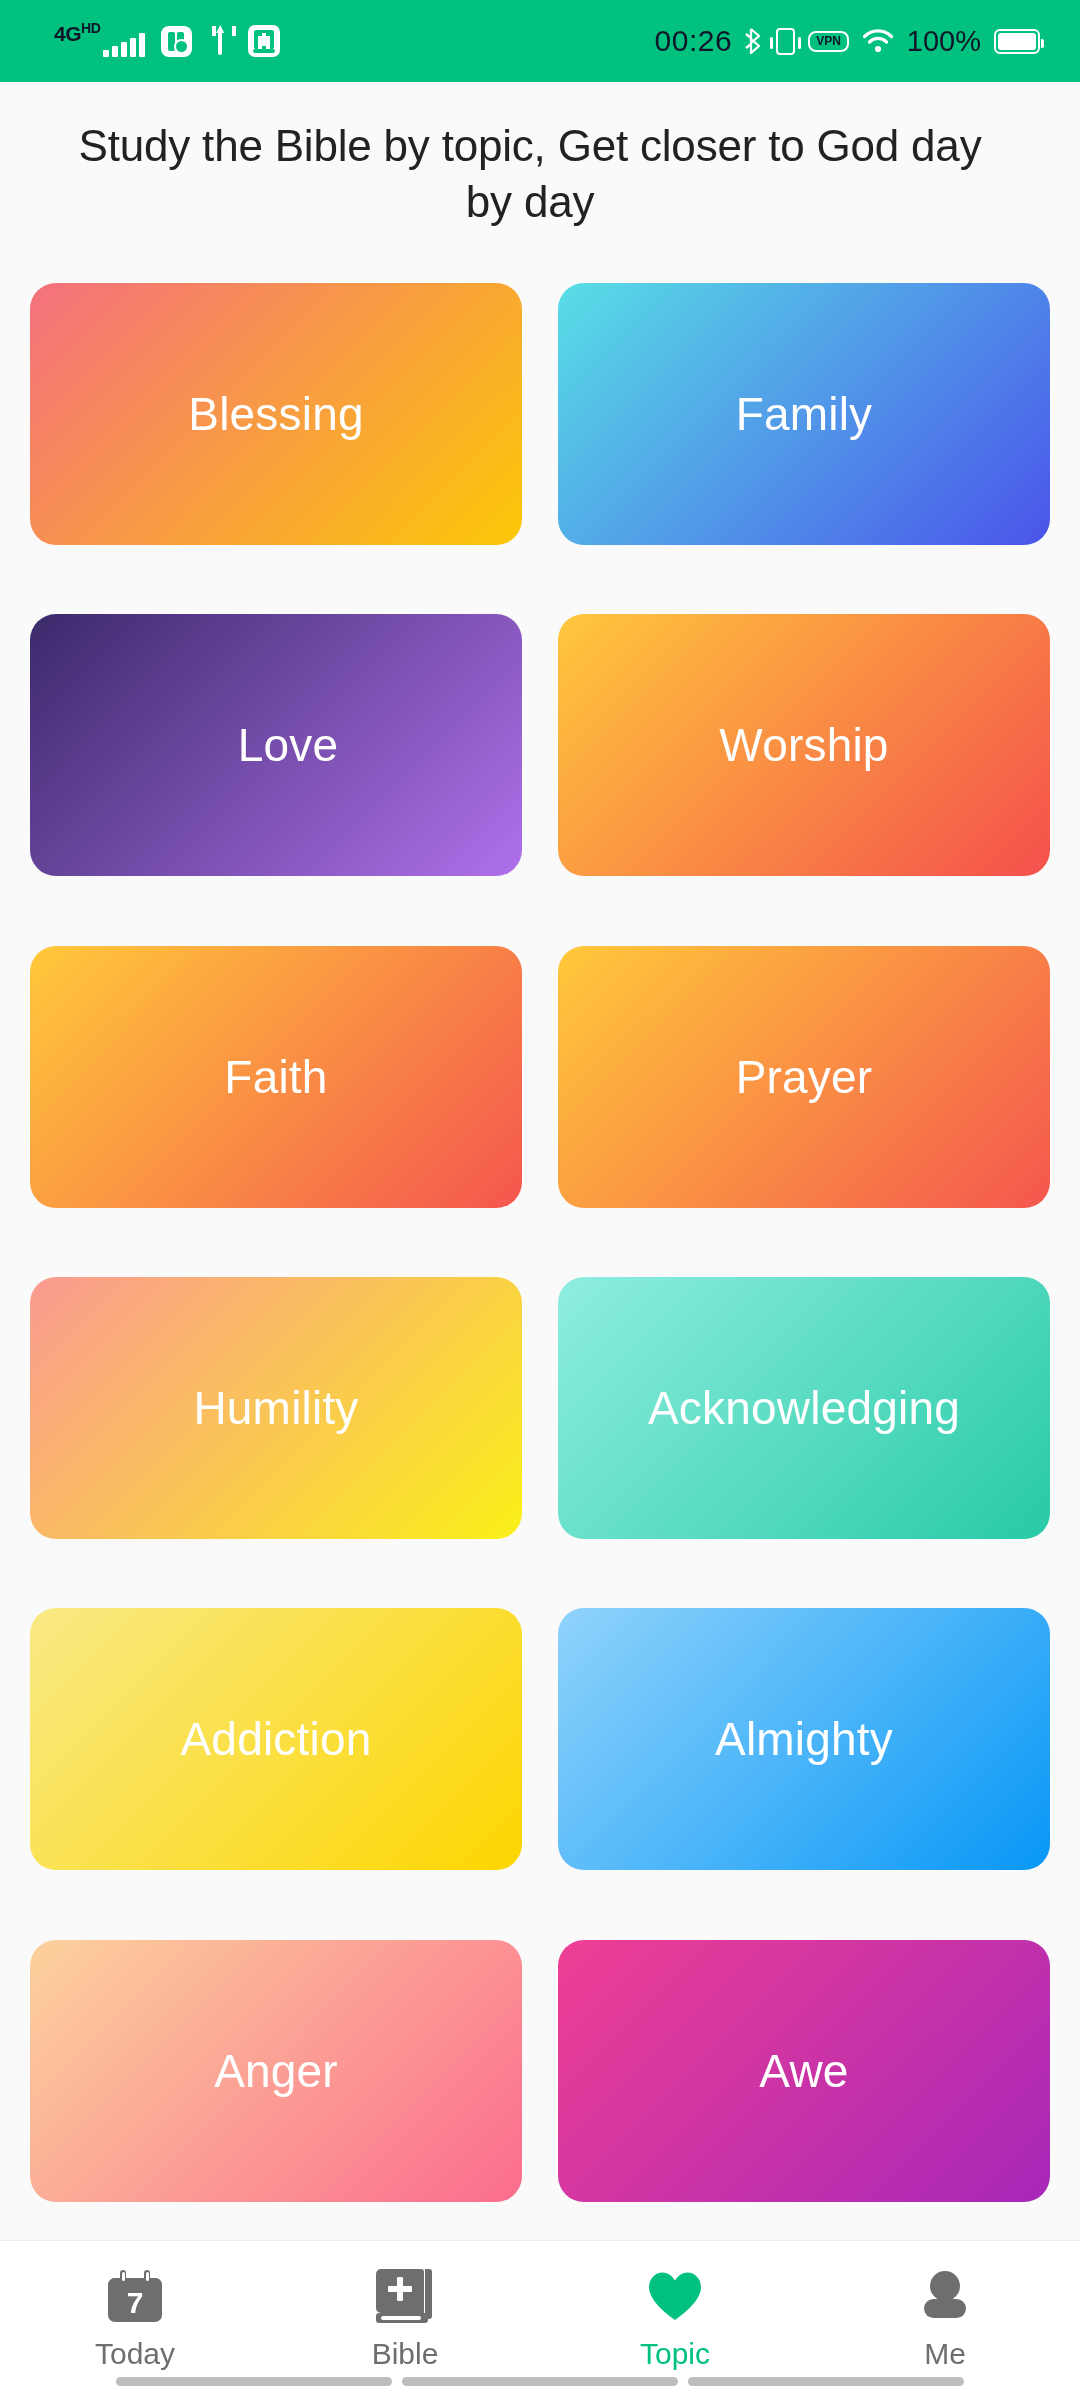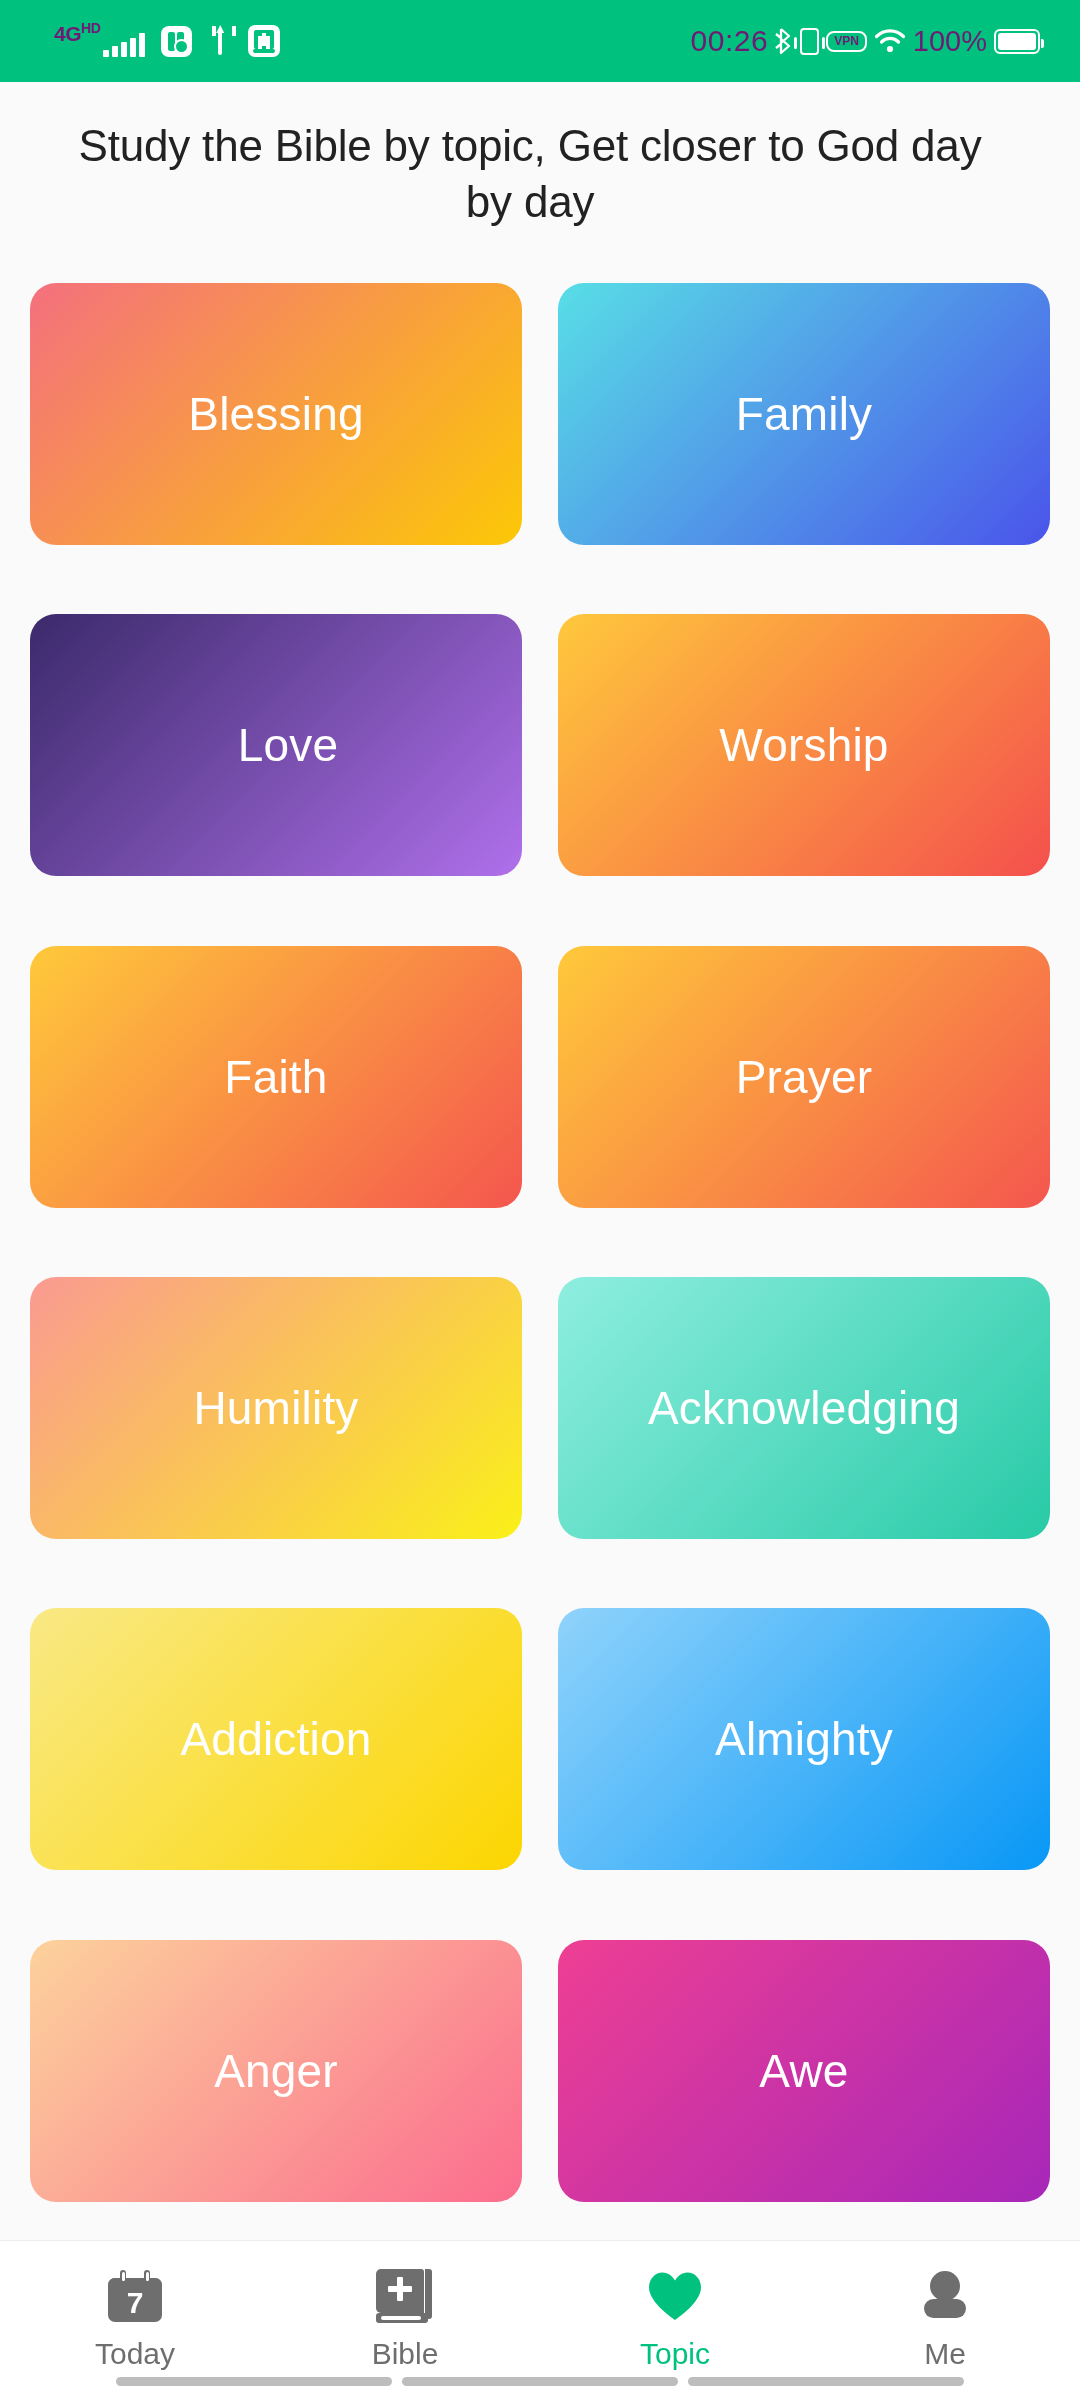--- a/index.html
+++ b/index.html
@@ -8,25 +8,25 @@
     overflow:hidden;
     background:#FAFAFA;
     font-family:"Liberation Sans", sans-serif;
     -webkit-font-smoothing:antialiased;
   }
   .phone { position:relative; width:1080px; height:2400px; background:#FAFAFA; }
 
   
   .statusbar{
     position:absolute; top:0; left:0; width:1080px; height:82px;
-    background:#00C27E; color:#701a75;
+    background:#00C27E; color:#0f172a;
     display:flex; align-items:center;
   }
   .sb-left{ display:flex; align-items:flex-end; gap:16px; padding-left:54px; }
-  .sb-right{ display:flex; align-items:center; gap:7px; margin-left:auto; padding-right:40px; }
+  .sb-right{ display:flex; align-items:center; gap:13px; margin-left:auto; padding-right:40px; }
 
   .net-group{ display:flex; align-items:flex-end; gap:3px; }
   .net-label{ font-size:21px; font-weight:bold; line-height:1; letter-spacing:-0.5px; position:relative; top:-13px;}
   .net-label sup{ font-size:14px; vertical-align:super; font-weight:bold;}
   .bars{ display:flex; align-items:flex-end; gap:3px; height:24px; }
   .bars i{ display:block; width:6px; background:#fff; border-radius:1px; }
   .bars i:nth-child(1){ height:7px; }
   .bars i:nth-child(2){ height:11px; }
   .bars i:nth-child(3){ height:15px; }
   .bars i:nth-child(4){ height:19px; }

